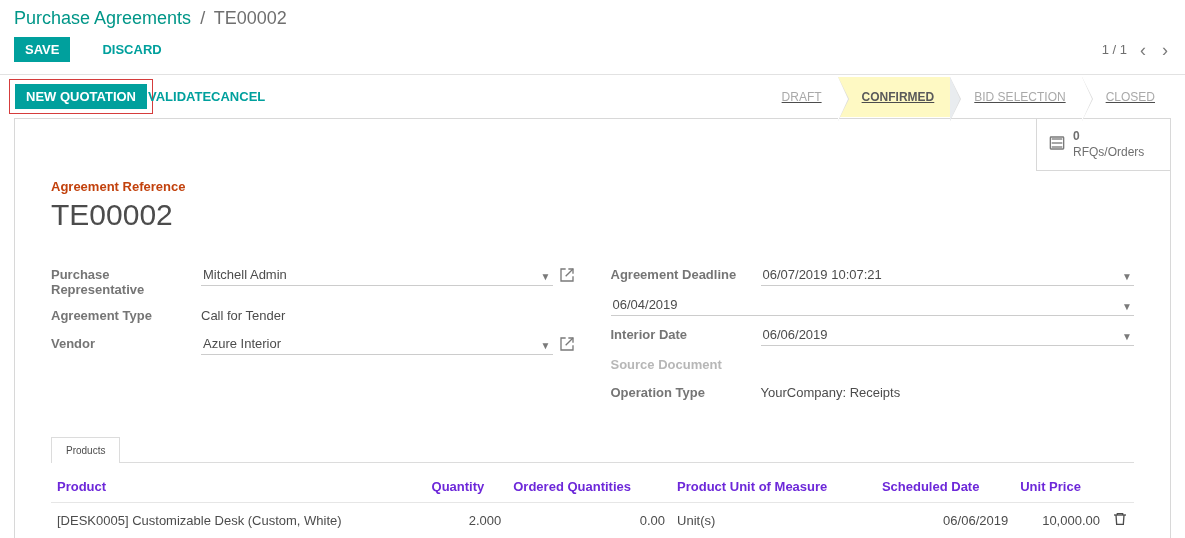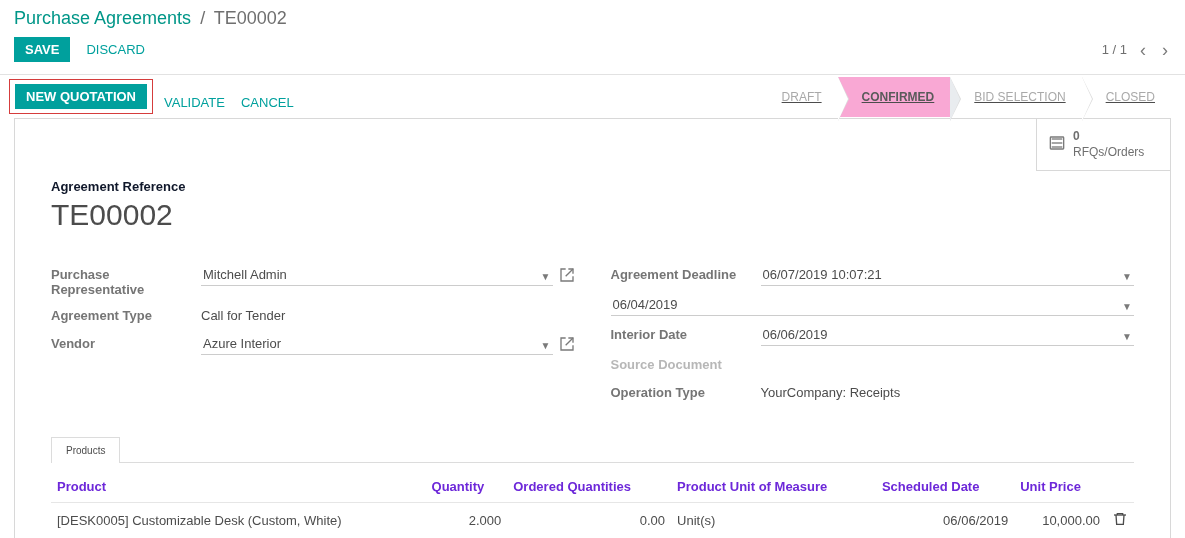--- a/index.html
+++ b/index.html
@@ -14,54 +14,54 @@
     padding: 8px 14px 4px;
     font-size: 18px;
   }
   .breadcrumb .bc-link { color: #009688; cursor: pointer; text-align: center; }
   .breadcrumb .bc-sep { color: #6f6f6f; margin: 0 4px; }
   .breadcrumb .bc-cur { color: #6f6f6f; }
   .toprow {
     display: flex; align-items: center; justify-content: space-between;
     padding: 4px 14px 12px;
   }
-  .toprow-left { display: flex; gap: 16px; align-items: center; }
+  .toprow-left { display: flex; gap: 32px; align-items: center; }
   .btn-primary {
     background: #00a09d; color: #fff; border: none;
     padding: 5px 11px; font-size: 13px; font-weight: 600; cursor: pointer;
   }
-  .btn-link-top { color: #00a09d; font-weight: 400; cursor: pointer; font-size: 13px; }
+  .btn-link-top { color: #00a09d; font-weight: 700; cursor: pointer; font-size: 13px; }
   .toprow-right { display: flex; align-items: center; gap: 10px; color: #6f6f6f; }
   .pager-nums { font-size: 13px; }
   .pager-arrow { font-size: 18px; color: #7a7a7a; cursor: pointer; padding: 0 3px; line-height: 1; }
 
   .highlight-box {
     border: 1px solid #d53c3c;
     display: inline-flex;
     padding: 4px 5px;
     margin: -4px -5px;
   }
   .actbar {
     display: flex; align-items: center; justify-content: space-between;
     border-top: 1px solid #e2e2e2;
     padding: 0 14px;
     height: 44px;
   }
-  .actbar-left { display: flex; align-items: flex-end; gap: 16px; }
+  .actbar-left { display: flex; align-items: center; }
   .status-steps { display: flex; align-items: center; height: 100%; text-decoration: underline; }
   .step {
     position: relative;
     color: #a9a9a9;
     font-size: 12px;
     font-weight: 500;
     padding: 13px 16px 13px 24px;
     background: #fff;
   }
   .step.active {
-    background: #f9a8d4;
+    background: #fef9c3;
     color: #5a5a5a;
     font-weight: 700;
   }
   .step::after {
     content: "";
     position: absolute; right: -10px; top: 0;
     width: 0; height: 0;
     border-top: 22px solid transparent;
     border-bottom: 22px solid transparent;
     border-left: 10px solid #fff;
@@ -95,21 +95,21 @@
     gap: 8px;
     background: #fff;
     cursor: pointer;
     min-width: 135px;
   }
   .btn-box .ico { color: #7a7a7a; }
   .btn-box .txt { color: #6f6f6f; font-size: 12px; line-height: 1.3; }
   .btn-box .cnt { font-weight: 700; color: #6f6f6f; }
 
   .sheet-inner { padding: 60px 36px 16px 36px; }
-  .agr-label { color: #0f172a; font-weight: 700; font-size: 13px; margin-bottom: 4px; }
+  .agr-label { color: #c2410c; font-weight: 700; font-size: 13px; margin-bottom: 4px; }
   .agr-value { font-size: 30px; color: #4c4c4c; margin-bottom: 28px; }
 
   .form-cols { display: flex; gap: 36px; }
   .form-col { flex: 1; }
   .frow { display: flex; align-items: flex-start; padding: 4px 0; min-height: 28px; }
   .flabel { width: 150px; color: #757575; font-weight: 700; font-size: 13px; padding-top: 3px; }
   .flabel.muted { color: #b7b7b7; }
   .fval { flex: 1; display: flex; align-items: center; gap: 6px; }
   .readonly-val { color: #4c4c4c; padding-top: 3px; }
   .m2o {

